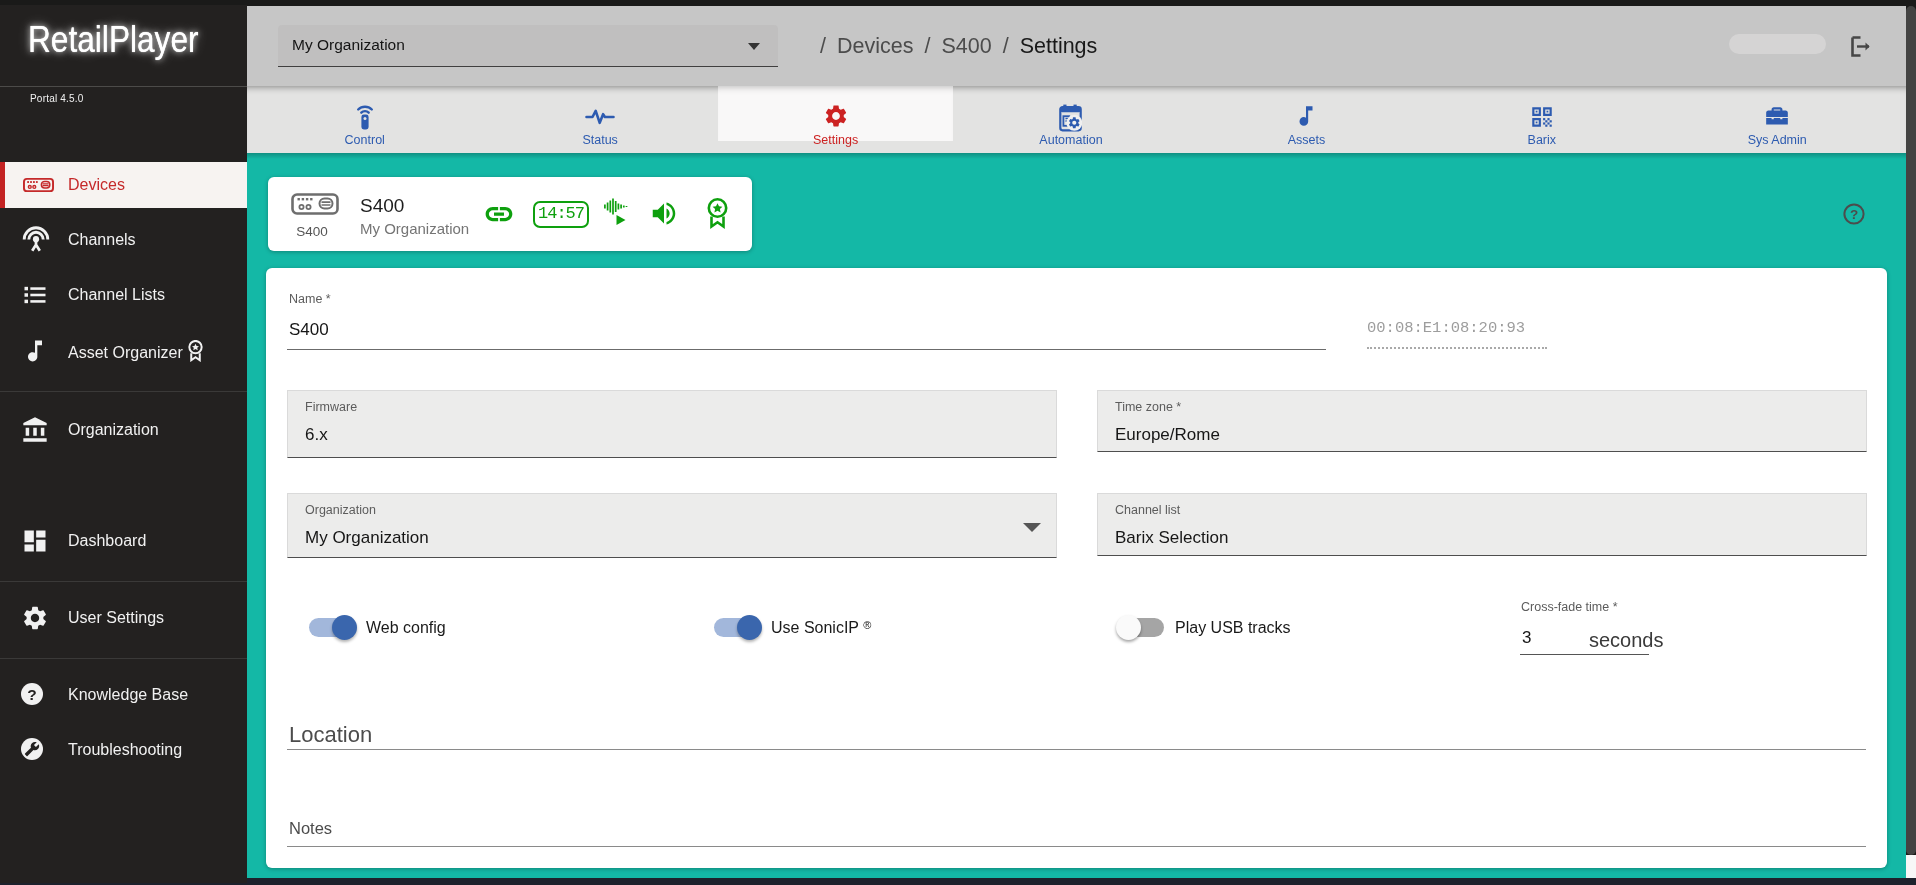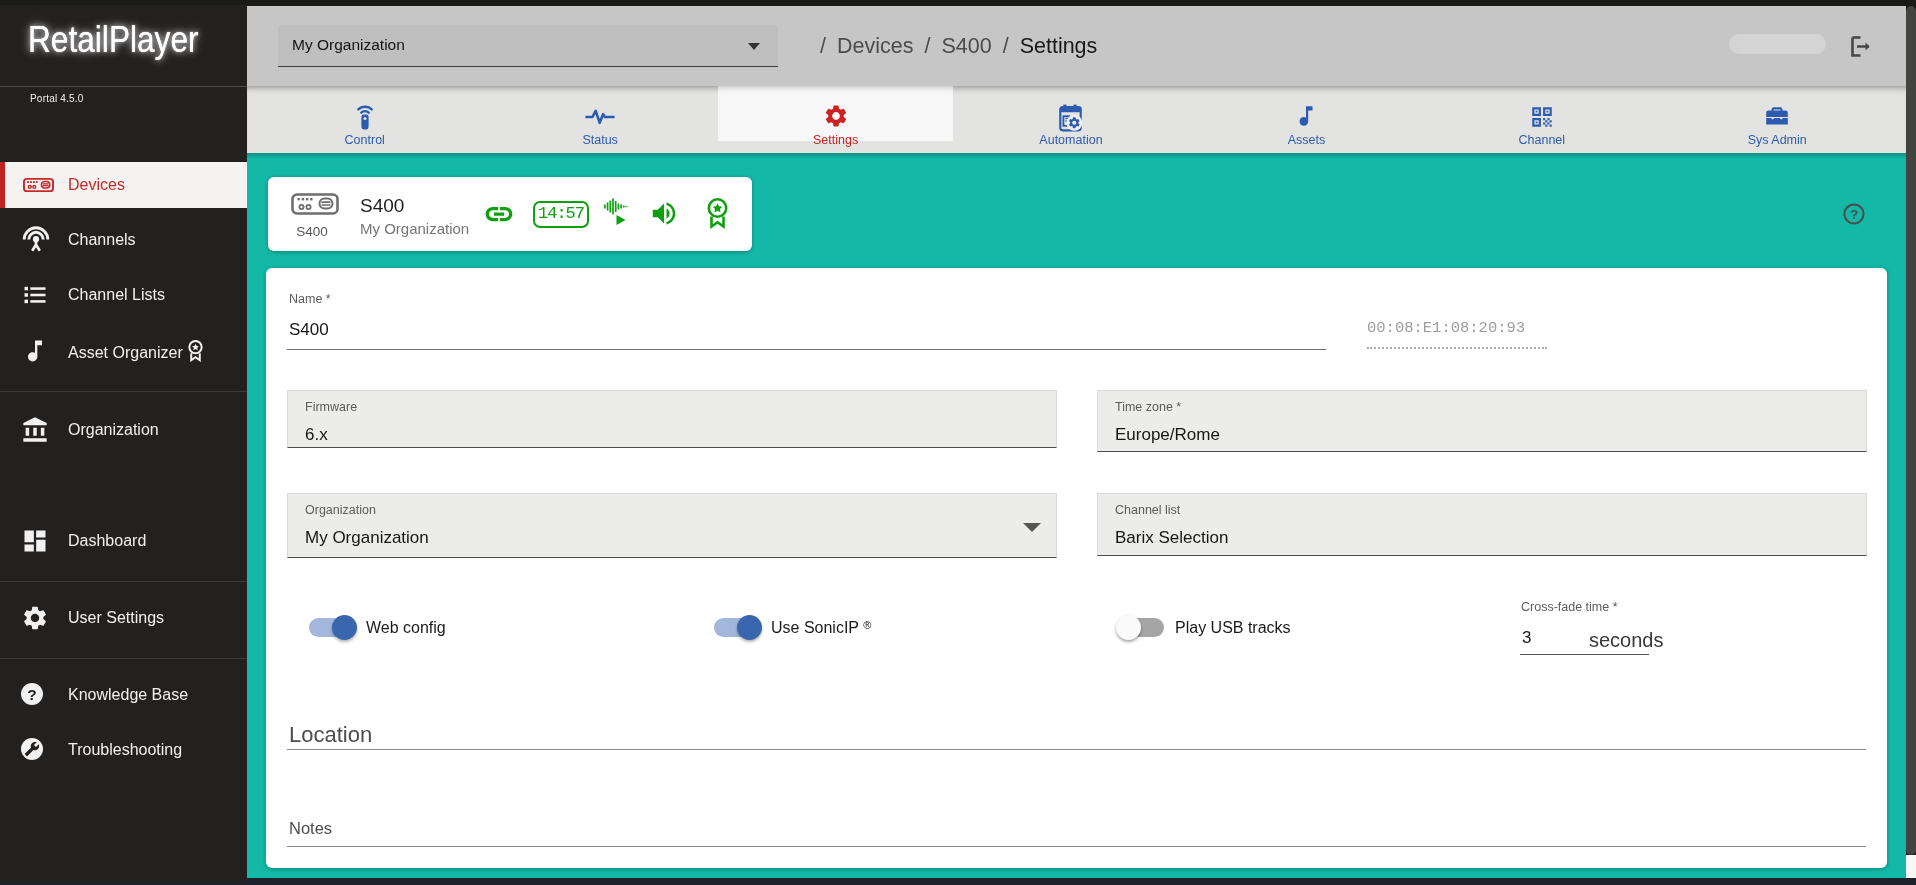--- a/index.html
+++ b/index.html
@@ -56,21 +56,21 @@
 .flabel { font-size:12.5px; color:#5c5c5c; }
 .fvalue { font-size:17px; color:#161616; }
 #nlabel { position:absolute; left:23px; top:24px; }
 #nvalue { position:absolute; left:23px; top:52px; }
 #nline { position:absolute; left:21px; top:81px; width:1039px; height:1px; background:#6b6b6b; }
 #mac { position:absolute; left:1101px; top:51px; font-family:"Liberation Mono", monospace; font-size:15.5px; color:#9d9d9d; letter-spacing:0px; }
 #macline { position:absolute; left:1101px; top:79px; width:180px; border-bottom:2px dotted #a9a9a9; }
 .fbox { position:absolute; width:770px; background:#ececeb; border:1px solid #dadada; border-bottom:1px solid #4e4e4e; }
 .fbox .flabel { position:absolute; left:17px; top:9px; }
 .fbox .fvalue { position:absolute; left:17px; top:34px; }
-#fw { left:21px; top:122px; height:58px; }
+#fw { left:21px; top:122px; height:68px; }
 #tz { left:831px; top:122px; height:62px; }
 #org { left:21px; top:225px; height:65px; }
 #cl { left:831px; top:225px; height:63px; }
 #org .caret { position:absolute; right:15px; top:29px; width:0; height:0; border-left:9px solid transparent; border-right:9px solid transparent; border-top:9px solid #555; }
 .toggle { position:absolute; width:47px; height:19px; border-radius:10px; }
 .toggle .knob { position:absolute; top:-3px; width:25px; height:25px; border-radius:50%; }
 .toggle.on { background:#a2b7db; }
 .toggle.on .knob { right:-1px; background:#3a66ad; box-shadow:0 2px 3px rgba(0,0,0,0.3); }
 .toggle.off { background:#a5a5a5; }
 .toggle.off .knob { left:-1px; background:#fafafa; box-shadow:0 2px 3px rgba(0,0,0,0.35); }
@@ -179,21 +179,21 @@
                 <rect x="15" y="15" width="2" height="2"></rect>
                 <rect x="13" y="17" width="2" height="2"></rect>
                 <rect x="15" y="19" width="2" height="2"></rect>
                 <rect x="17" y="17" width="2" height="2"></rect>
                 <rect x="17" y="13" width="2" height="2"></rect>
                 <rect x="19" y="15" width="2" height="2"></rect>
                 <rect x="19" y="19" width="2" height="2"></rect>
           </g>
         </svg>
       </div>
-          <div class="tl">Channel</div>
+          <div class="tl">Barix</div>
         </div>
       <div class="tab">
           <div class="ti" id="ic-sysadmin">
         <svg width="26" height="24" viewBox="0 0 24 22" style="margin-top:3px;">
           <g fill="#2d5bb0">
             <path d="M17 5V4c0-1.1-.9-2-2-2H9c-1.1 0-2 .9-2 2v1H4c-1.1 0-2 .9-2 2v4h20V7c0-1.1-.9-2-2-2h-3zM9 4h6v1H9V4zM17 13h-2v-1H9v1H7v-1H2v6h20v-6h-5v1z"></path>
           </g>
         </svg>
       </div>
           <div class="tl">Sys Admin</div>

